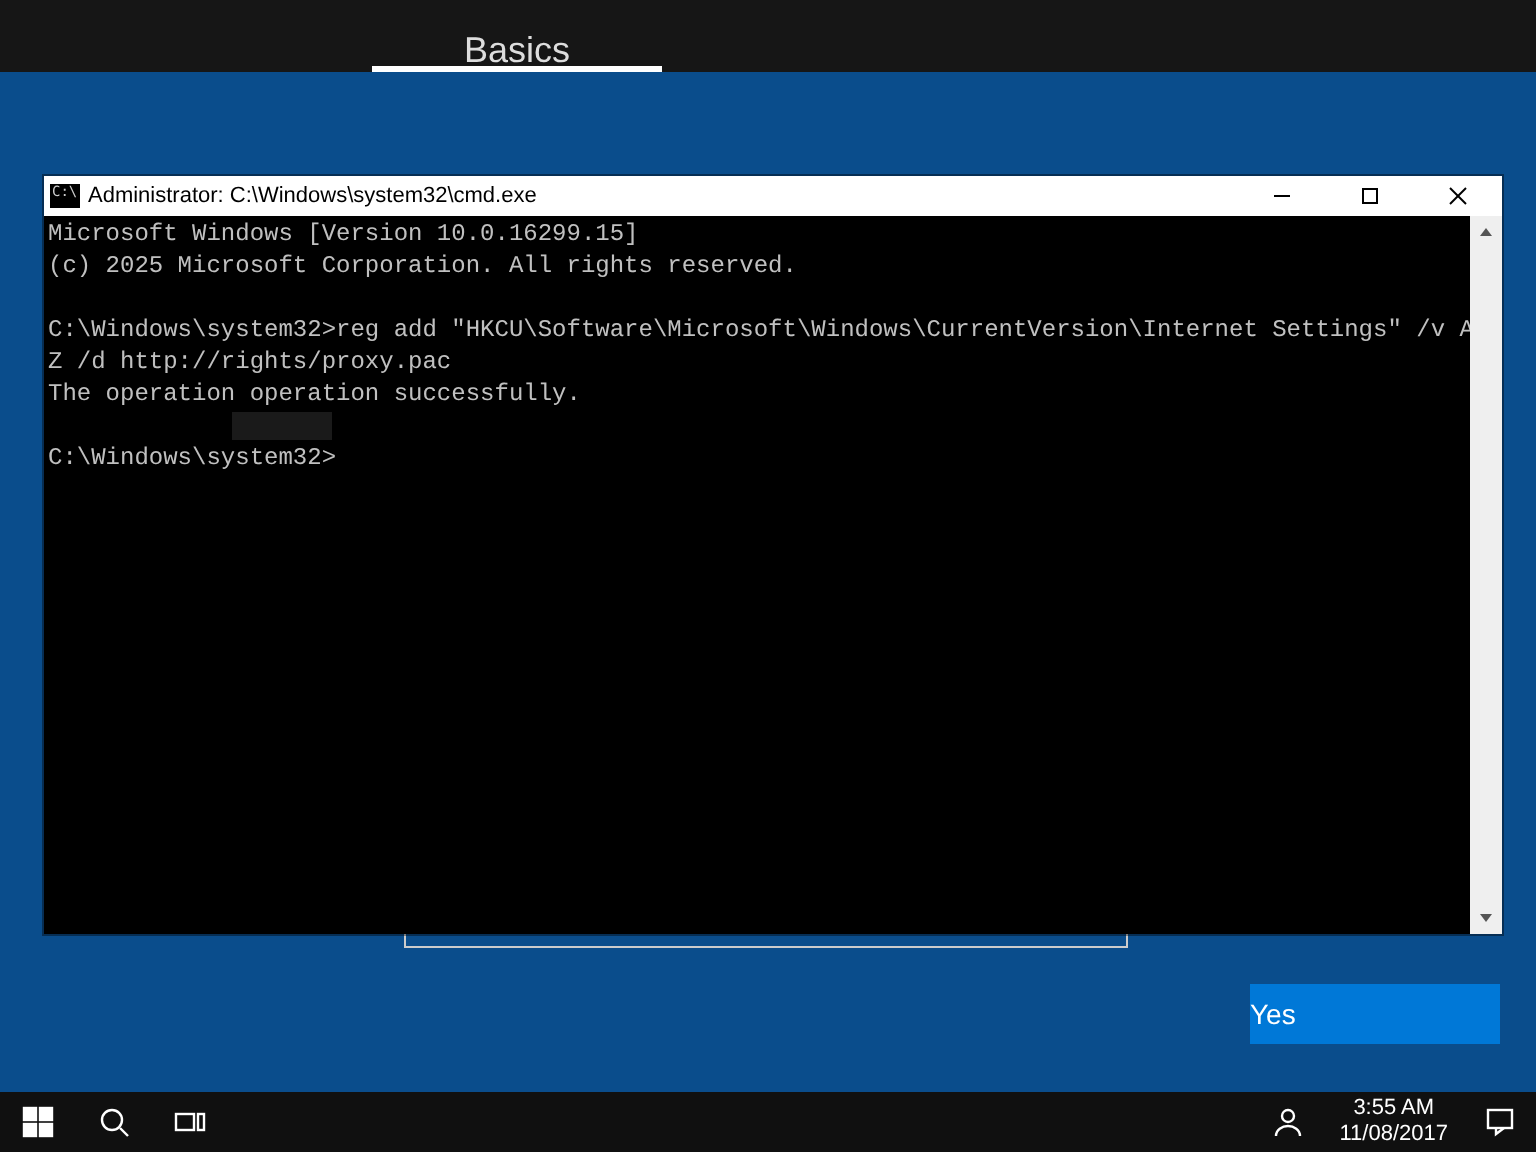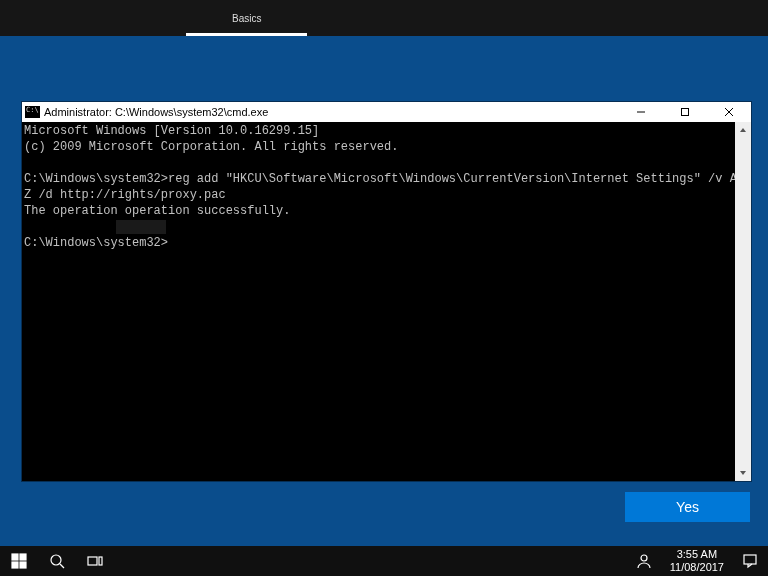--- a/index.html
+++ b/index.html
@@ -2,34 +2,34 @@
 <html><head>
 <meta charset="utf-8">
 <style>
   * { margin: 0; padding: 0; box-sizing: border-box; }
   html, body { width: 768px; height: 576px; overflow: hidden; font-family: "Segoe UI", Tahoma, sans-serif; }
   body { background: #000; }
 
   
   .topnav { height: 36px; background: #161616; display: flex; align-items: center; }
   .topnav-spacer { width: 186px; }
-  .tab { height: 36px; display: flex; align-items: center; justify-content: center; color: #ddd; font-size: 10px; padding: 0 46px; cursor: pointer; position: relative; }
+  .tab { height: 36px; display: flex; align-items: flex-end; justify-content: center; color: #ddd; font-size: 18px; padding: 0 46px; cursor: pointer; position: relative; }
   .tab.active::after { content: ""; position: absolute; left: 0; right: 0; bottom: 0; height: 3px; background: #fff; }
 
   
   .backdrop { position: absolute; left: 0; right: 0; top: 36px; bottom: 30px; background: #0a4d8c; }
 
   
   .form-peek { position: absolute; left: 202px; top: 466px; width: 362px; height: 8px; border: 1px solid #ccc; border-top: none; background: transparent; }
 
   
-  .yes-btn { position: absolute; left: 625px; top: 492px; width: 125px; height: 30px; background: #0078d7; color: #fff; font-size: 14px; display: flex; align-items: center; justify-content: center; cursor: pointer; }
+  .yes-btn { position: absolute; left: 625px; top: 492px; width: 125px; height: 30px; background: #0078d7; color: #fff; font-size: 14px; display: flex; align-items: center; cursor: pointer; }
 
   
-  .cmd-window { position: absolute; left: 22px; top: 102px; width: 729px; height: 379px; background: #fff; display: flex; flex-direction: column; box-shadow: 0 0 0 1px rgba(0,0,0,0.4); }
+  .cmd-window { position: absolute; left: 22px; top: 88px; width: 729px; height: 379px; background: #fff; display: flex; flex-direction: column; box-shadow: 0 0 0 1px rgba(0,0,0,0.4); }
   .cmd-titlebar { height: 20px; background: #fff; display: flex; align-items: center; font-size: 11px; color: #000; }
   .cmd-icon { width: 15px; height: 12px; margin: 0 4px 0 3px; background: #000; position: relative; }
   .cmd-icon::before { content: "C:\\"; color: #ccc; font-family: Consolas, monospace; font-size: 7px; position: absolute; left: 1px; top: 1px; line-height: 7px; }
   .cmd-title { flex: 1; white-space: nowrap; overflow: hidden; }
   .cmd-ctrls { display: flex; height: 100%; }
   .cmd-ctrl { width: 44px; display: flex; align-items: center; justify-content: center; cursor: pointer; }
   .cmd-ctrl svg { width: 10px; height: 10px; }
   .cmd-body-wrap { flex: 1; display: flex; background: #000; }
   .cmd-body { flex: 1; background: #000; color: #c0c0c0; font-family: Consolas, "Courier New", monospace; font-size: 12px; line-height: 16px; padding: 1px 0 0 2px; white-space: pre; overflow: hidden; position: relative; }
   .cmd-scrollbar { width: 16px; background: #efefef; display: flex; flex-direction: column; }
@@ -86,21 +86,21 @@
       <div class="cmd-ctrl close">
         <svg viewBox="0 0 10 10">
             <line x1="1" y1="1" x2="9" y2="9" stroke="#000" stroke-width="1"></line>
             <line x1="9" y1="1" x2="1" y2="9" stroke="#000" stroke-width="1"></line>
           </svg>
       </div>
     </div>
   </div>
   <div class="cmd-body-wrap">
     <div class="cmd-body"><span>Microsoft Windows [Version 10.0.16299.15]</span>
-<span>(c) 2009 Microsoft Corporation. All rights reserved.</span>
+<span>(c) 2025 Microsoft Corporation. All rights reserved.</span>
 <span></span>
 <span>C:\Windows\system32&gt;reg add "HKCU\Software\Microsoft\Windows\CurrentVersion\Internet Settings" /v AutoConfigURL /t REG_S</span>
 <span>Z /d http://rights/proxy.pac</span>
 <span>The operation operation successfully.</span>
 <span></span>
 <span>C:\Windows\system32&gt;</span><div class="cursor-block"></div></div>
     <div class="cmd-scrollbar">
       <div class="sb-btn">
         <svg viewBox="0 0 8 8">
             <polygon points="4,2 7,6 1,6"></polygon>

